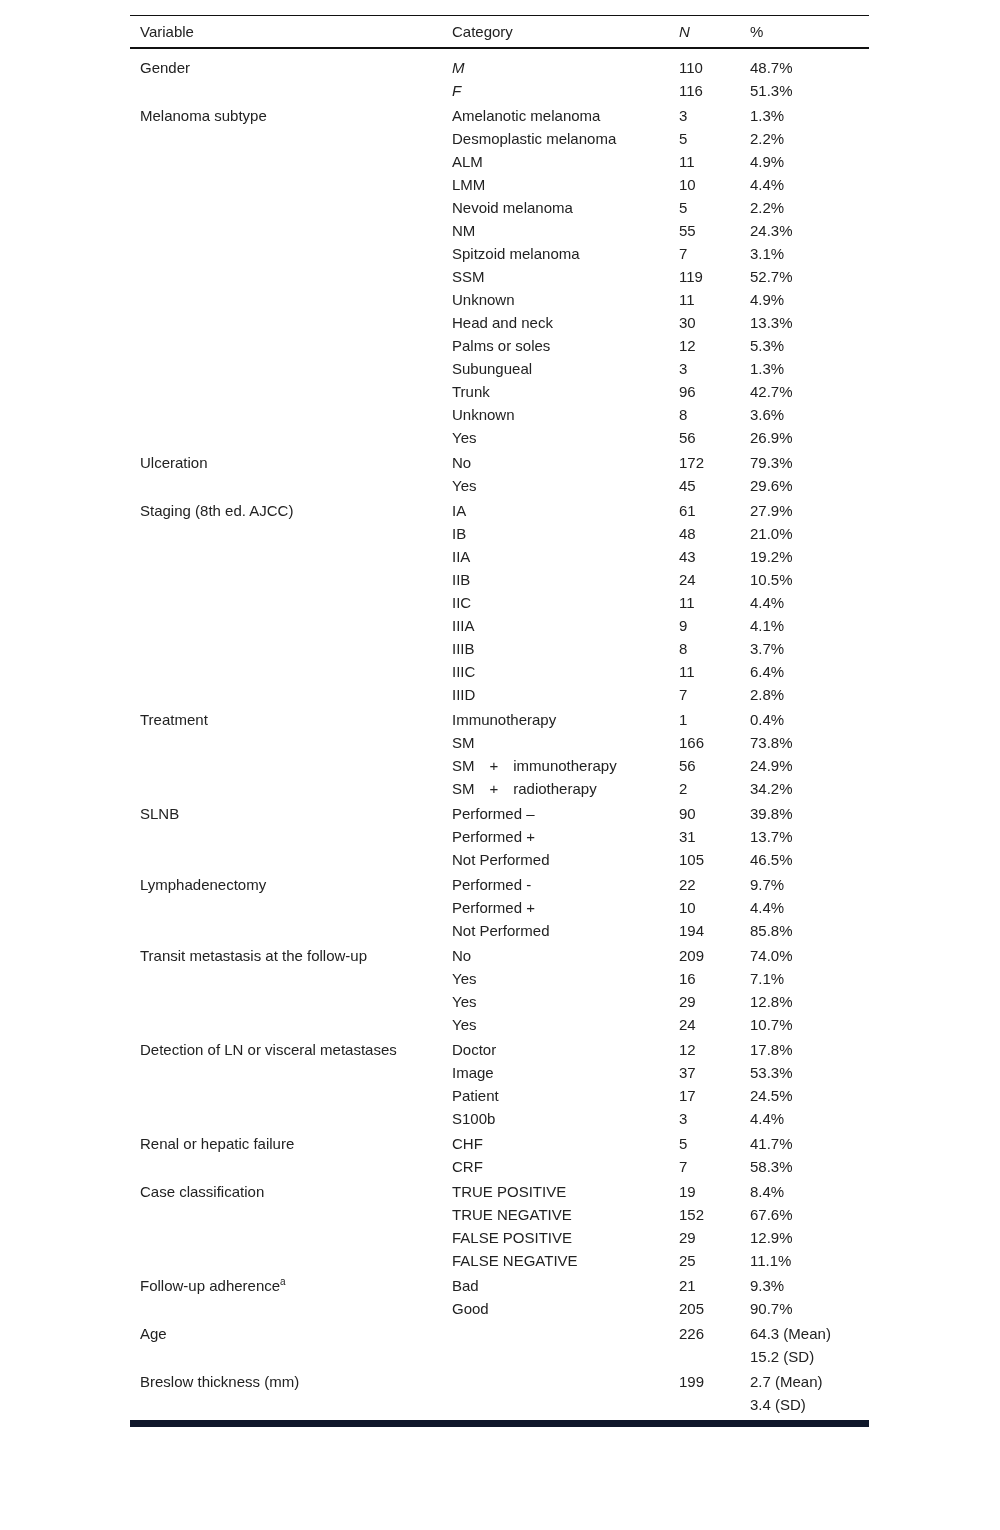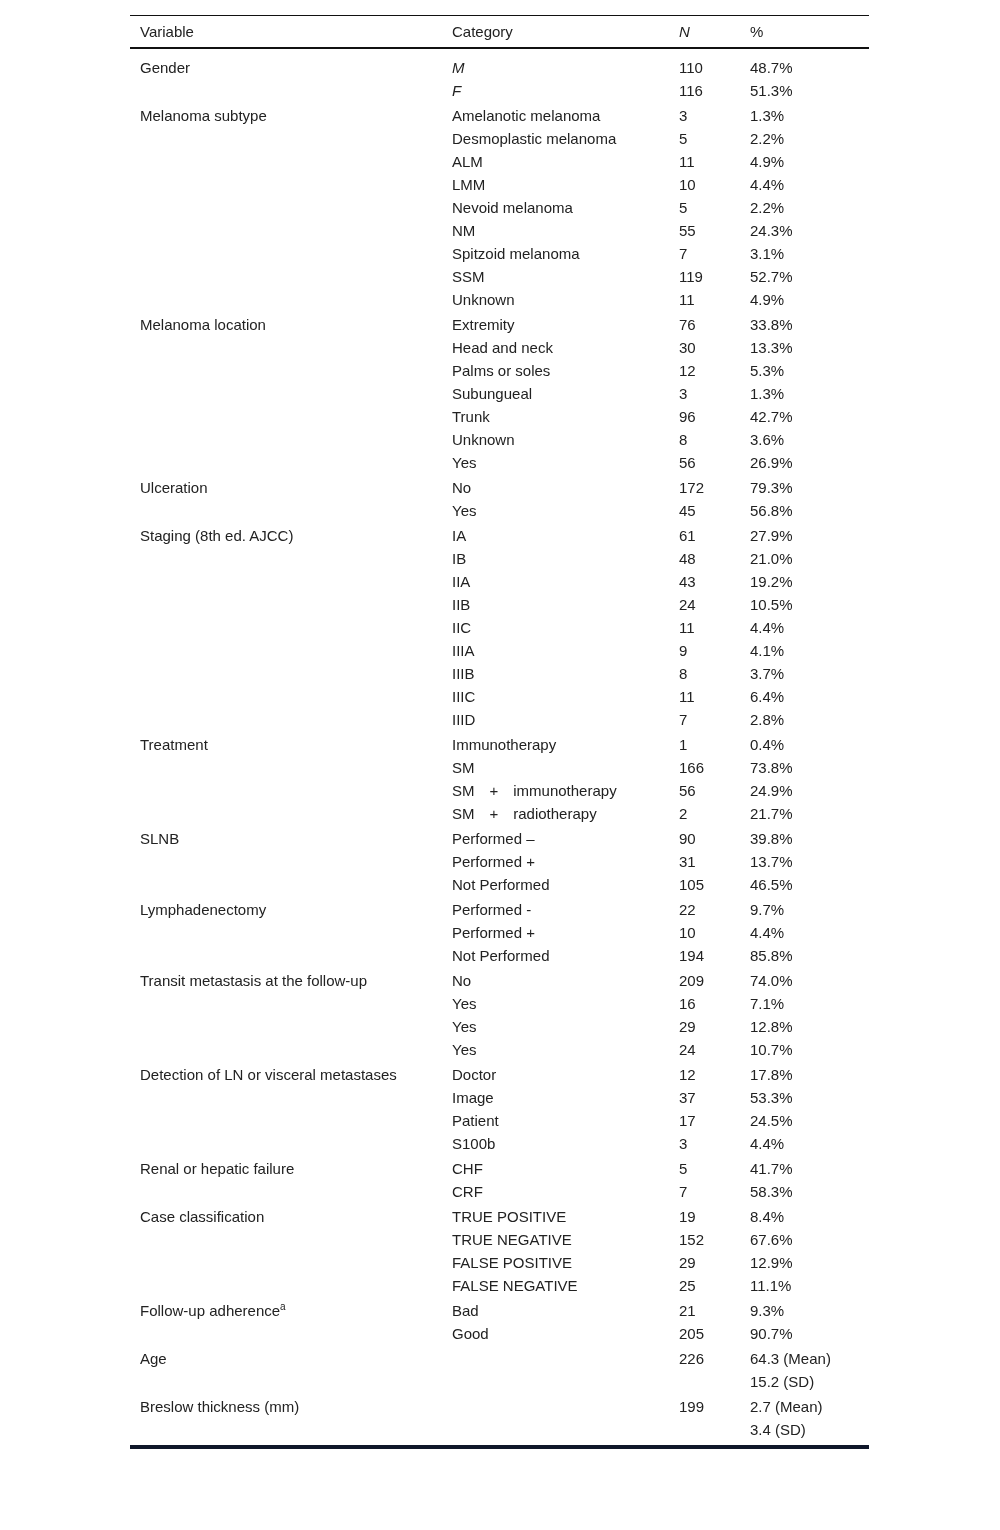--- a/index.html
+++ b/index.html
@@ -18,21 +18,21 @@
   .table-wrap {
     position: absolute;
     left: 130px;
     top: 15px;
     width: 739px;
   }
   table {
     width: 100%;
     border-collapse: collapse;
     border-top: 1px solid #111111;
-    border-bottom: 4px solid #0f172a;
+    border-bottom: 7px solid #0f172a;
   }
   thead th {
     text-align: left;
     font-weight: normal;
     height: 31px;
     padding: 0 0 0 10px;
     vertical-align: middle;
     border-bottom: 2px solid #111111;
   }
   tbody td {
@@ -155,28 +155,20 @@
           </td>
         </tr>
         <tr>
           <td></td>
           <td>Unknown</td>
           <td>11</td>
           <td>
             <span class="pct-line">4.9%</span>
           </td>
         </tr>
-        <tr class="group-start">
-          <td><span>Melanoma location</span></td>
-          <td>Extremity</td>
-          <td>76</td>
-          <td>
-            <span class="pct-line">33.8%</span>
-          </td>
-        </tr>
         <tr>
           <td></td>
           <td>Head and neck</td>
           <td>30</td>
           <td>
             <span class="pct-line">13.3%</span>
           </td>
         </tr>
         <tr>
           <td></td>
@@ -224,21 +216,21 @@
           <td>172</td>
           <td>
             <span class="pct-line">79.3%</span>
           </td>
         </tr>
         <tr>
           <td></td>
           <td>Yes</td>
           <td>45</td>
           <td>
-            <span class="pct-line">56.8%</span>
+            <span class="pct-line">29.6%</span>
           </td>
         </tr>
         <tr class="group-start">
           <td><span>Staging (8th ed. AJCC)</span></td>
           <td>IA</td>
           <td>61</td>
           <td>
             <span class="pct-line">27.9%</span>
           </td>
         </tr>
@@ -328,21 +320,21 @@
           <td>56</td>
           <td>
             <span class="pct-line">24.9%</span>
           </td>
         </tr>
         <tr>
           <td></td>
           <td>SM + radiotherapy</td>
           <td>2</td>
           <td>
-            <span class="pct-line">21.7%</span>
+            <span class="pct-line">34.2%</span>
           </td>
         </tr>
         <tr class="group-start">
           <td><span>SLNB</span></td>
           <td>Performed –</td>
           <td>90</td>
           <td>
             <span class="pct-line">39.8%</span>
           </td>
         </tr>

